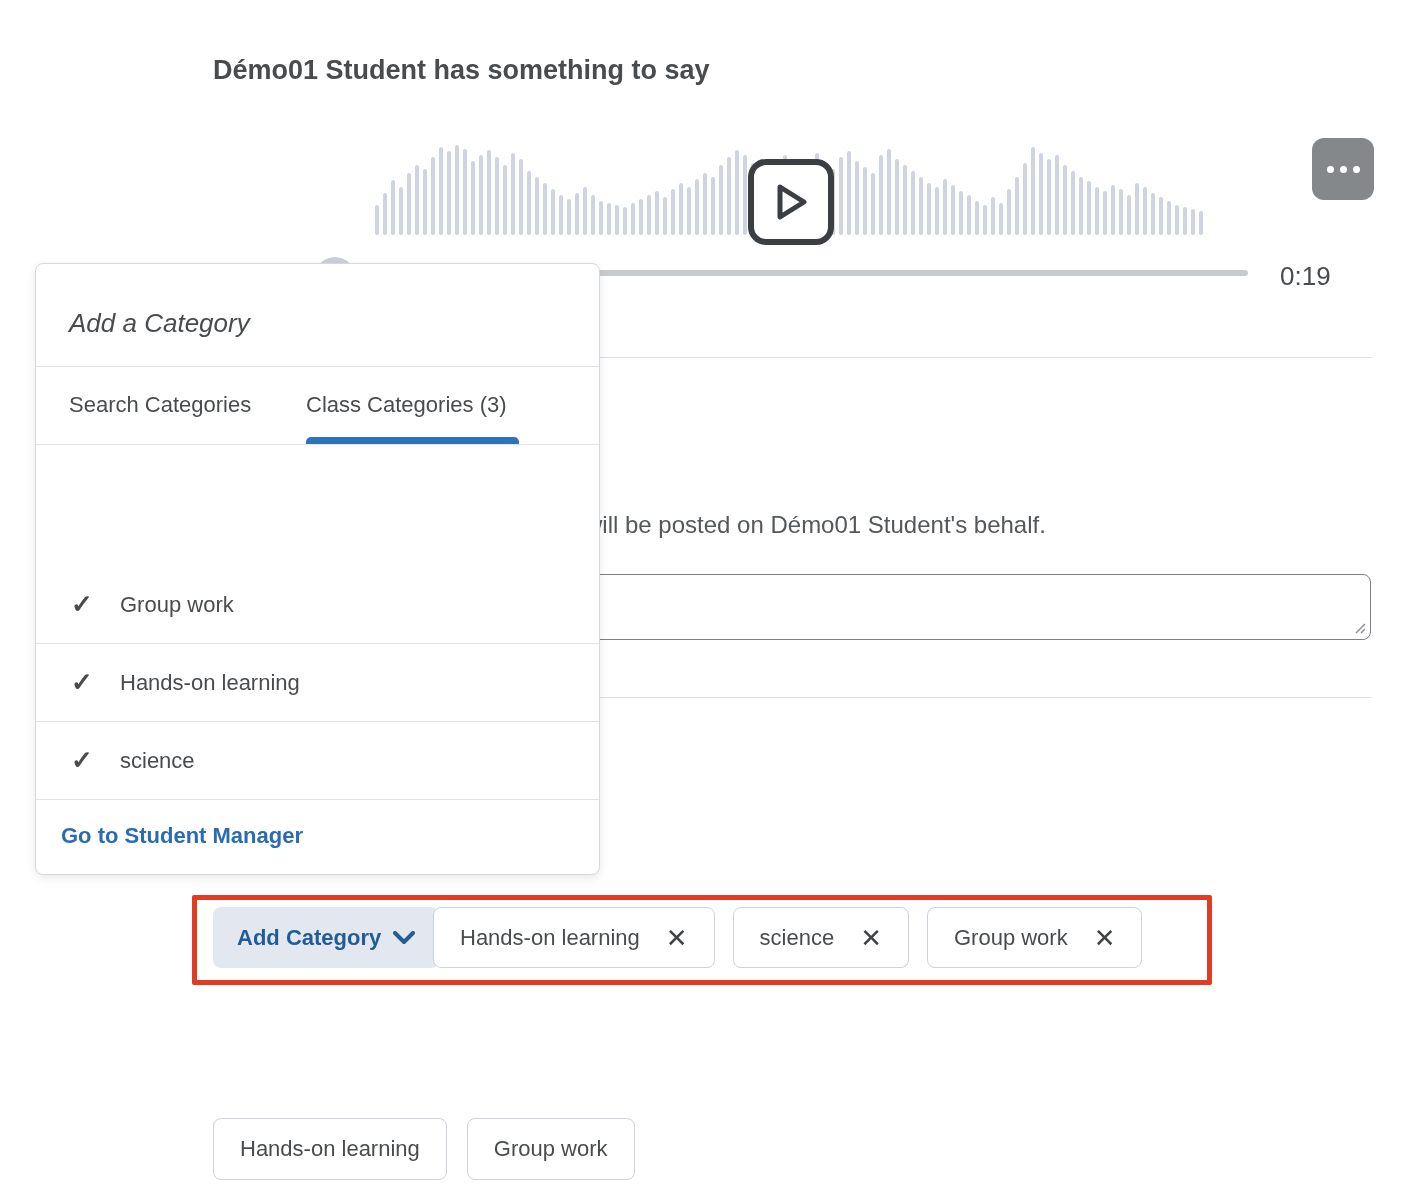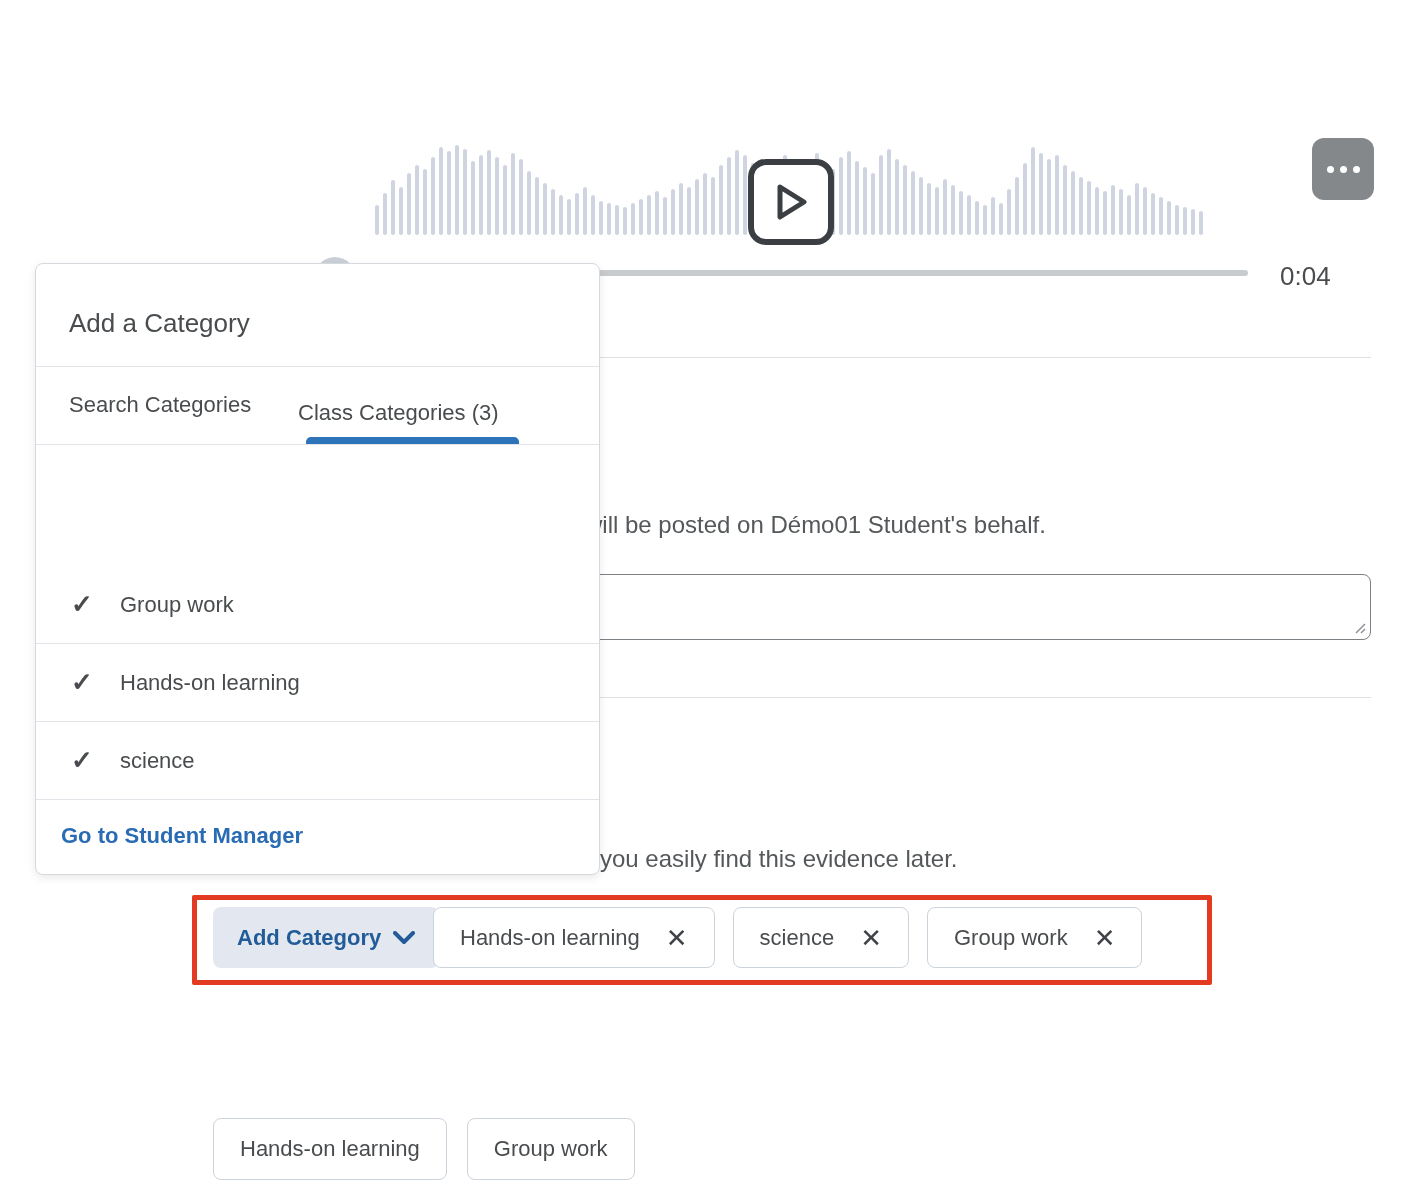--- a/index.html
+++ b/index.html
@@ -50,44 +50,45 @@
   
   .student-heading{left:213px;top:1038px;font-size:25px;font-weight:bold;color:#494c4e;}
   .student-chips{left:213px;top:1118px;height:62px;display:flex;gap:20px;}
   .chip.plain{height:62px;gap:0;}
 
   
   .popup{left:35px;top:263px;width:563px;height:610px;background:#fff;border:1px solid #d5d9dd;border-radius:8px;
     box-shadow:0 3px 10px rgba(0,0,0,0.09);z-index:10;}
   .popup-caret{left:258px;top:608px;width:46px;height:17px;background:#fff;
     clip-path:polygon(0 0,100% 0,50% 100%);filter:drop-shadow(0 2px 1px rgba(0,0,0,0.18));z-index:9;}
-  .popup-title{left:33px;top:44px;font-size:26px;color:#494c4e;}
+  .popup-title{left:33px;top:44px;font-size:26px;color:#494c4e;font-style:italic;}
   .popup-div{left:0;width:563px;height:1px;background:#e1e4e8;}
   .pd1{top:102px;} .pd2{top:180px;}
   .tab{background:none;border:none;padding:0;cursor:pointer;font-family:"Liberation Sans",sans-serif;
     font-size:22px;color:#494c4e;}
-  .tab1{left:33px;top:128px;} .tab2{left:262px;top:128px;margin-top:8px;}
+  .tab1{left:33px;top:128px;} .tab2{left:270px;top:128px;}
   .tab-underline{left:270px;top:173px;width:213px;height:8px;background:#2d73b9;border-radius:5px 5px 0 0;}
   .search-wrap{left:33px;top:225px;width:497px;height:57px;}
   .search-input{width:100%;height:100%;box-sizing:border-box;border:2px solid #9aa0a5;border-radius:10px;
     padding:0 56px 0 22px;font-family:"Liberation Sans",sans-serif;font-size:22px;color:#494c4e;outline:none;}
   .search-input::placeholder{color:#b9c0c7;}
   .search-icon{position:absolute;right:16px;top:15px;width:26px;height:26px;}
   .cat-list{left:0;top:302px;width:563px;}
   .cat-item{display:flex;align-items:center;height:77px;border-bottom:1px solid #e1e4e8;cursor:pointer;background:#fff;}
   .cat-item .check{margin-left:35px;width:49px;font-size:26px;font-weight:bold;color:#494c4e;}
   .cat-item .cat-label{font-size:22px;color:#494c4e;}
   .manager-link{left:25px;top:559px;background:none;border:none;padding:0;cursor:pointer;
     font-family:"Liberation Sans",sans-serif;font-size:22px;font-weight:bold;color:#2a6cb3;}
 </style>
 </head>
 <body>
 
 <div class="canvas">
 
+  <div class="abs page-title">Démo01 Student has something to say</div>
 
   <div class="abs waveform" id="waveform">
   <div class="wave-bar" style="height: 30px; background: rgb(207, 213, 224);"></div>
 
   <div class="wave-bar" style="height: 42px; background: rgb(207, 213, 224);"></div>
 
   <div class="wave-bar" style="height: 55px; background: rgb(207, 213, 224);"></div>
 
   <div class="wave-bar" style="height: 48px; background: rgb(207, 213, 224);"></div>
 
@@ -296,34 +297,33 @@
     <svg width="40" height="46" viewBox="0 0 40 46">
       <polygon points="9,8 33,23 9,38" fill="#fff" stroke="#3b3f43" stroke-width="5" stroke-linejoin="round"></polygon>
     </svg>
   </button>
   <button class="abs more-btn">
     <span class="dot"></span>
     <span class="dot"></span>
     <span class="dot"></span>
   </button>
   <div class="abs progress-track"></div>
-  <div class="abs duration">0:04</div>
+  <div class="abs duration">0:19</div>
 
   <div class="abs divider d1"></div>
 
   <div class="abs behalf-text">will be posted on Démo01 Student's behalf.</div>
   <textarea class="abs note-textarea" style=""></textarea>
   <svg class="abs resize-glyph" viewBox="0 0 14 14">
     <line x1="4" y1="13" x2="13" y2="4" stroke="#8a8e92" stroke-width="1.5"></line>
     <line x1="9" y1="13" x2="13" y2="9" stroke="#8a8e92" stroke-width="1.5"></line>
   </svg>
 
   <div class="abs divider d2"></div>
 
-  <div class="abs evidence-text">you easily find this evidence later.</div>
 
   <div class="abs highlight-box" style="border-color: rgb(226, 59, 33);"></div>
 
   <button class="abs add-cat-btn">
     <span class="lbl">Add Category</span>
     <svg width="22" height="14" viewBox="0 0 22 14">
       <polyline points="2,2 11,11 20,2" fill="none" stroke="#215c98" stroke-width="4" stroke-linecap="round" stroke-linejoin="round"></polyline>
     </svg>
   </button>
   <div class="abs chips-row" id="selected-chips">

